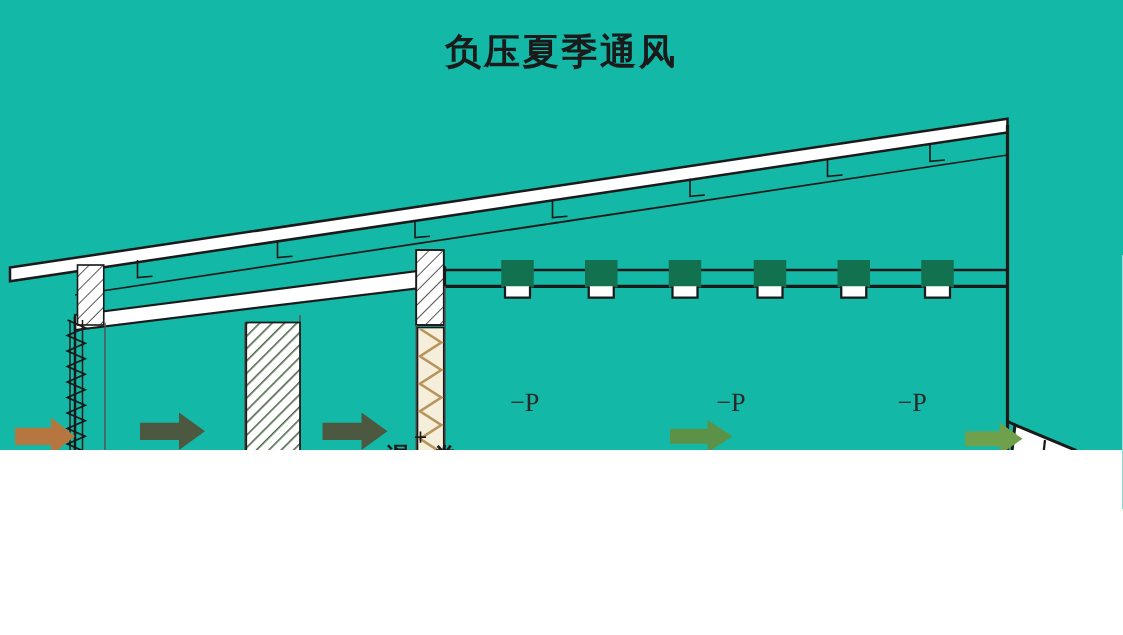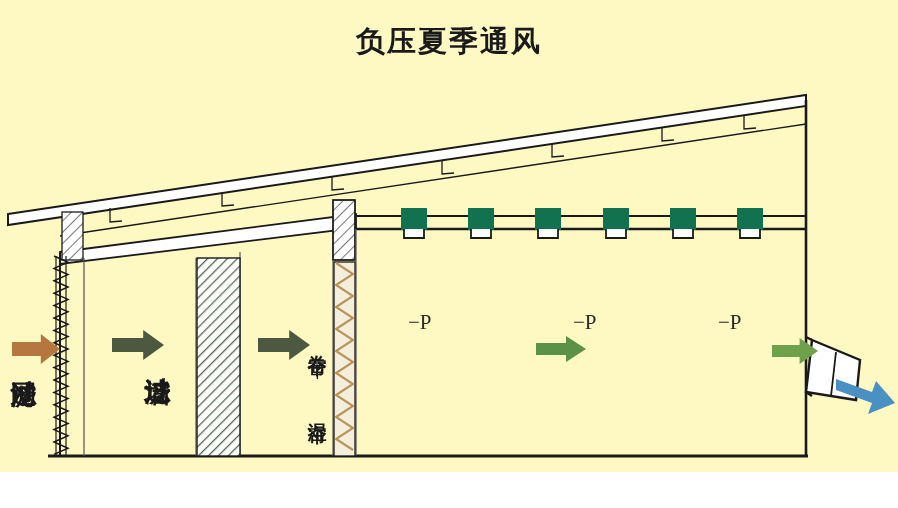--- a/index.html
+++ b/index.html
@@ -6,22 +6,22 @@
     margin: 0;
     padding: 0;
     background: #ffffff;
   }
   body {
     font-family: "Liberation Sans", sans-serif;
   }
   #stage {
     position: relative;
     width: 898px;
-    height: 472px;
-    background: #fef9c3;
+    height: 360px;
+    background: #14b8a6;
     overflow: hidden;
   }
   #title {
     position: absolute;
     left: 0;
     top: 22px;
     width: 898px;
     text-align: center;
     font-family: "Liberation Serif", serif;
     font-size: 29px;

